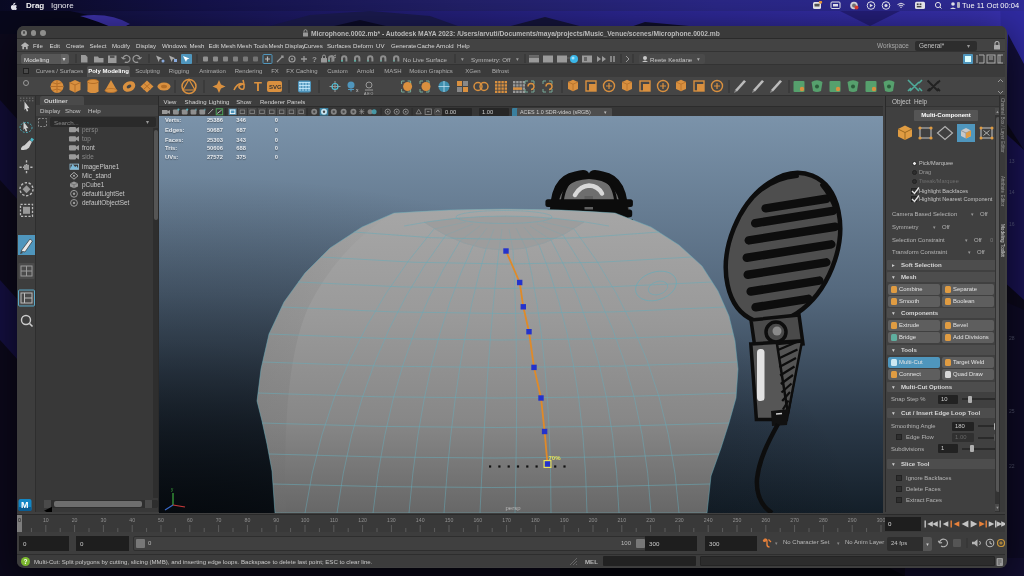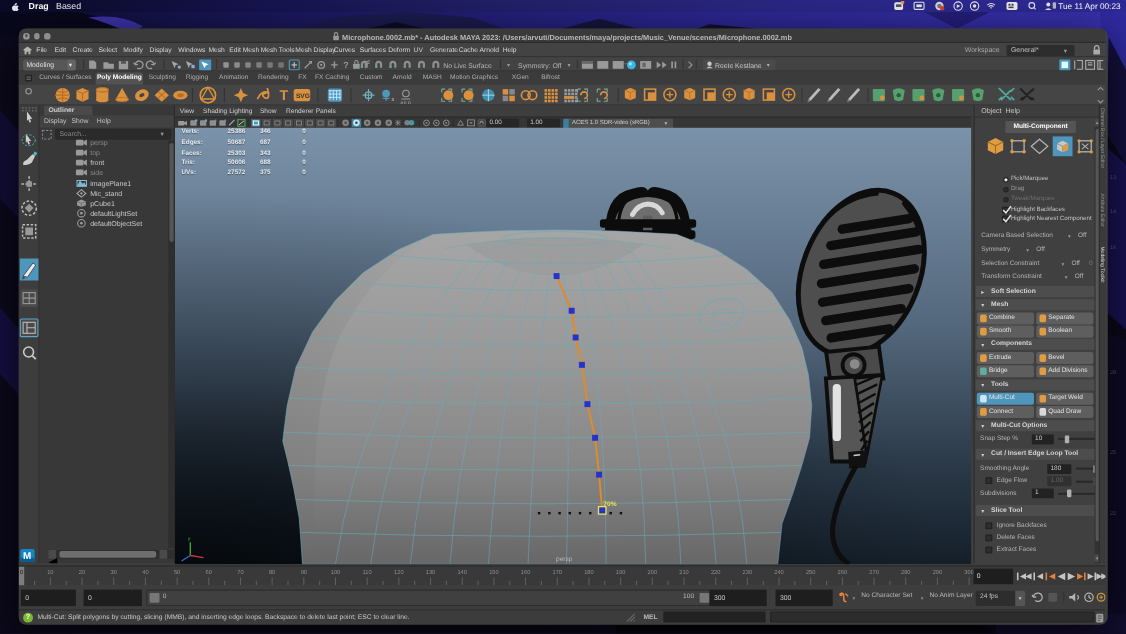--- a/index.html
+++ b/index.html
@@ -41,21 +41,21 @@
 <text x="1009" y="226" font-size="5" fill="#8890a8" opacity="0.55" font-family="Liberation Sans,sans-serif">16</text>
 <text x="1009" y="340" font-size="5" fill="#8890a8" opacity="0.55" font-family="Liberation Sans,sans-serif">28</text>
 <text x="1009" y="413" font-size="5" fill="#8890a8" opacity="0.55" font-family="Liberation Sans,sans-serif">25</text>
 <text x="1009" y="468" font-size="5" fill="#8890a8" opacity="0.55" font-family="Liberation Sans,sans-serif">22</text>
 </svg></div>
 <div class="abs" style="left:0;top:0;width:1024px;height:11px;background:linear-gradient(90deg,#0a0a24 0%,#14124a 20%,#222068 45%,#2a2786 70%,#2e2a96 100%)">
 <svg class="abs" style="left:9px;top:1.5px" width="9" height="9" viewBox="0 0 9 9">
         <path d="M4.5,1.6 C5,0.9 5.8,0.6 6.4,0.7 C6.5,1.3 6.2,1.9 5.8,2.3 C5.3,2.8 4.7,3 4.2,2.9 C4.1,2.4 4.2,2 4.5,1.6 Z M6.2,3 C7,3 7.6,3.4 7.9,3.9 C7.3,4.3 7,4.8 7.1,5.5 C7.2,6.1 7.6,6.5 8,6.7 C7.6,7.5 7,8 6.4,8 C5.9,8 5.7,7.7 5.1,7.7 C4.5,7.7 4.2,8 3.8,8 C3,8 1.9,6.7 1.9,5.2 C1.9,3.8 2.8,3 3.7,3 C4.3,3 4.7,3.3 5,3.3 C5.3,3.3 5.7,3 6.2,3 Z" fill="#e8e8f2"></path>
       </svg>
 <span class="tx" style="left:26px;top:1px;font-size:8px;font-weight:bold;color:#fff">Drag</span>
-<span class="tx" style="left:51px;top:1px;font-size:8px;color:#f0f0f5">Based</span>
+<span class="tx" style="left:51px;top:1px;font-size:8px;color:#f0f0f5">Ignore</span>
 <svg class="abs" style="left:812px;top:1px" width="150" height="9" viewBox="0 0 150 9">
 <rect x="1" y="1" width="8" height="7" rx="1.5" fill="#ececf2"></rect>
         <rect x="2.5" y="2.8" width="5" height="2.6" rx="0.5" fill="#555"></rect>
         <circle cx="8.5" cy="1.2" r="1.6" fill="#e8943a"></circle>
 <rect x="19" y="1" width="9" height="6.5" rx="1" fill="none" stroke="#e8e8f0" stroke-width="1"></rect>
         <rect x="21" y="3" width="5" height="2.5" fill="#e8e8f0"></rect>
 <circle cx="42" cy="4.5" r="3.8" fill="#d8d8e0"></circle>
         <circle cx="42" cy="4.5" r="2" fill="#777"></circle>
         <circle cx="44.5" cy="6.5" r="2" fill="#e03c31"></circle>
 <circle cx="59" cy="4.5" r="3.8" fill="none" stroke="#e8e8f0" stroke-width="1"></circle>
@@ -66,21 +66,21 @@
 <rect x="103" y="0.8" width="10" height="7.2" rx="1.5" fill="#ececf2"></rect>
         <rect x="104.8" y="2.4" width="1.8" height="1.8" fill="#444"></rect>
         <rect x="107.6" y="2.4" width="1.8" height="1.8" fill="#444"></rect>
         <rect x="104.8" y="5" width="4.6" height="1.4" fill="#444"></rect>
 <circle cx="126" cy="4" r="2.6" fill="none" stroke="#e8e8f0" stroke-width="1"></circle>
         <line x1="128" y1="6" x2="129.5" y2="7.5" stroke="#e8e8f0" stroke-width="1"></line>
 <circle cx="141" cy="3" r="1.8" fill="#e8e8f0"></circle>
         <path d="M138,8 Q141,5 144,8 Z" fill="#e8e8f0"></path>
         <rect x="145" y="1" width="3" height="6" rx="1" fill="#b8b8c8"></rect>
 </svg>
-<span class="tx" style="left:962px;top:1px;font-size:7.5px;color:#fff">Tue 11 Apr  00:23</span>
+<span class="tx" style="left:962px;top:1px;font-size:7.5px;color:#fff">Tue 11 Oct  00:04</span>
 </div>
 <div class="abs" style="left:17px;top:26px;width:990px;height:542px;background:#3f3f3f;border-radius:7px;box-shadow:0 10px 40px rgba(0,0,0,0.7);overflow:hidden">
 <div class="abs" style="left:0;top:0;width:988px;height:13px;background:#3a3a3a;border-bottom:1px solid #2a2a2a">
 <div class="abs" style="left:4px;top:3.8px;width:5.8px;height:5.8px;border-radius:50%;background:#969694">
           <div class="abs" style="left:1.7px;top:1.7px;width:2.4px;height:2.4px;border-radius:50%;background:#4e4e4e"></div>
         </div>
 <div class="abs" style="left:13.5px;top:3.8px;width:5.8px;height:5.8px;border-radius:50%;background:#8e8e8c"></div>
 <div class="abs" style="left:23px;top:3.8px;width:5.8px;height:5.8px;border-radius:50%;background:#8e8e8c"></div>
 <div class="abs" style="left:0;top:3px;width:988px;text-align:center;font-size:6.7px;color:#b9b9b9;font-weight:bold"><svg width="7" height="8" viewBox="0 0 7 8" style="vertical-align:-1px">
             <rect x="1" y="3.5" width="5" height="4" rx="0.5" fill="#999"></rect>

